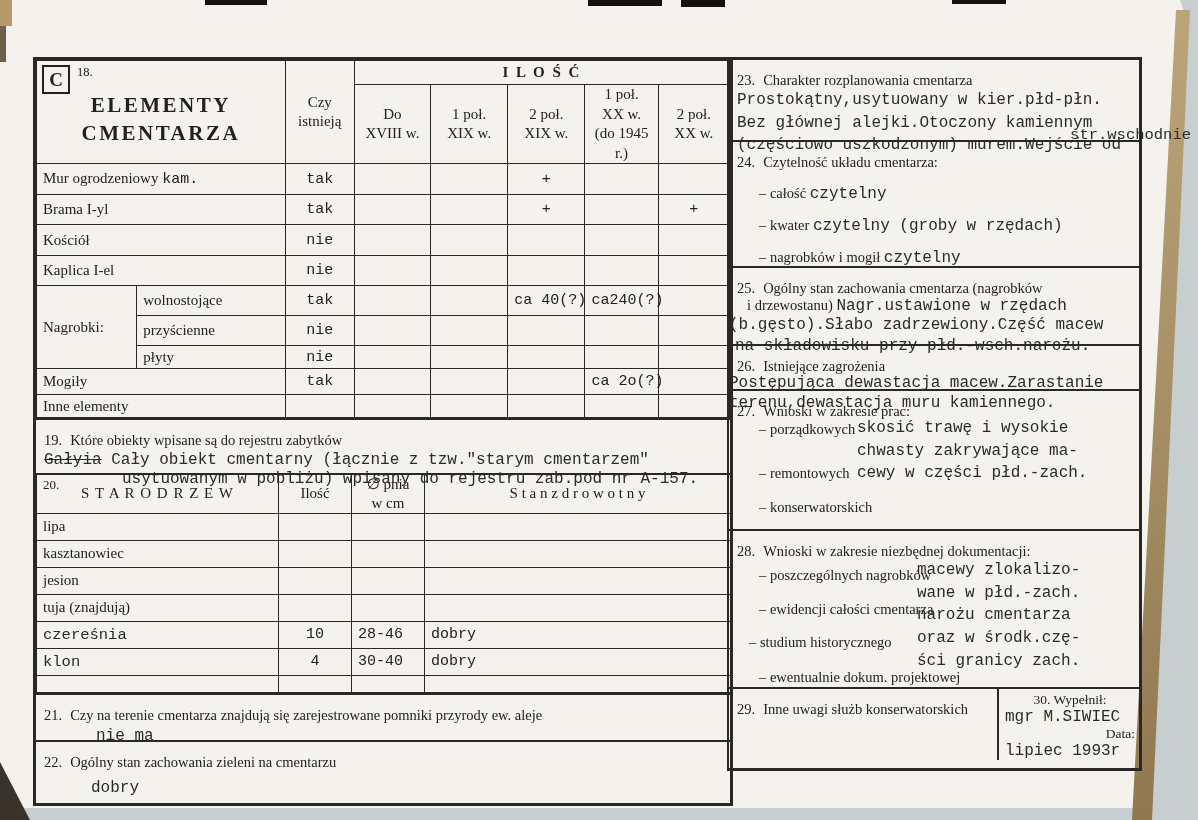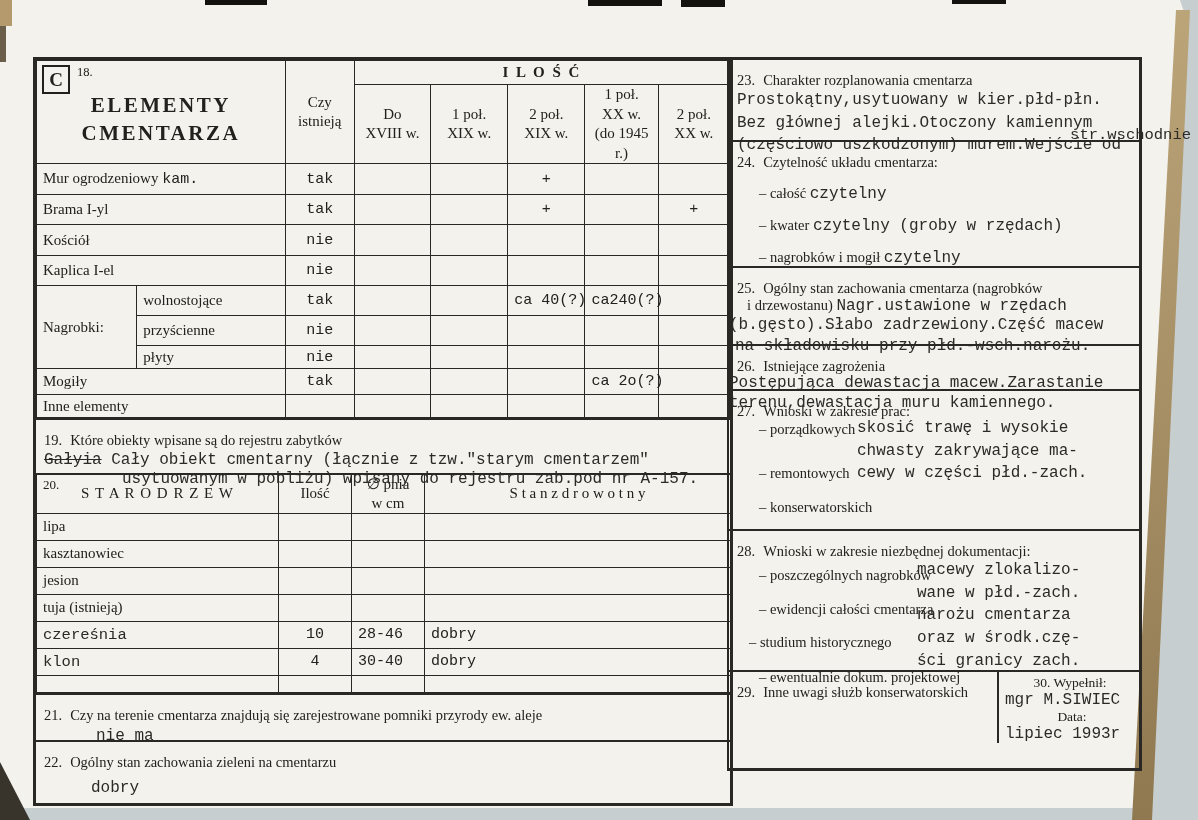--- a/index.html
+++ b/index.html
@@ -58,21 +58,21 @@
   .r-ans{margin-left:8px;font-size:16px;line-height:1.42;}
   .dash-item{margin:14px 0 0 30px;font-size:14.5px;}
   .dash-item .mono{font-size:16px;}
   .abs{position:absolute;}
   .typed-block{line-height:1.42;font-size:16px;}
   .overflow-note{position:absolute;right:-52px;bottom:-4px;font-size:15.5px;}
   .s2930{display:flex;}
   .cell29{width:268px;box-sizing:border-box;}
   .cell30{flex:1;border-left:2px solid #2a2824;box-sizing:border-box;padding:3px 4px 0 6px;}
   .cell30 .serif-line{font-size:13.5px;text-align:center;}
-  .cell30 .serif-line.left{text-align:center;padding-left:4px;}
+  .cell30 .serif-line.left{text-align:right;padding-left:4px;}
   .cell30 .mono-line{font-size:16px;}
 </style>
 </head>
 <body>
 
 <div class="scene">
   <div class="paper"></div>
   <div class="book-edge"></div>
   <div class="smudge" style="left:205px;top:0;width:62px;height:5px;"></div>
   <div class="smudge" style="left:588px;top:0;width:74px;height:6px;"></div>
@@ -242,21 +242,21 @@
         <td class="mval"></td>
         <td class="mval"></td>
       </tr>
       <tr style="height:27px">
         <td class="tree">jesion</td>
         <td class="mval"></td>
         <td class="mval"></td>
         <td class="mval"></td>
       </tr>
       <tr style="height:27px">
-        <td class="tree">tuja (istnieją)</td>
+        <td class="tree">tuja (znajdują)</td>
         <td class="mval"></td>
         <td class="mval"></td>
         <td class="mval"></td>
       </tr>
       <tr style="height:27px">
         <td class="tree mono">czereśnia</td>
         <td class="mval" style="text-align:center">10</td>
         <td class="mval">28-46</td>
         <td class="mval">dobry</td>
       </tr>
@@ -320,21 +320,21 @@
     <div class="sec" style="height:140px">
       <div class="plabel"><span class="num">27.</span><span>Wnioski w zakresie prac:</span></div>
       <div class="abs" style="left:30px;top:30px;font-size:14.5px">– porządkowych</div>
       <div class="abs" style="left:30px;top:74px;font-size:14.5px">– remontowych</div>
       <div class="abs" style="left:30px;top:108px;font-size:14.5px">– konserwatorskich</div>
       <div class="abs mono typed-block pre" style="left:128px;top:26px">skosić trawę i wysokie
 chwasty zakrywające ma-
 cewy w części płd.-zach.</div>
     </div>
 
-    <div class="sec" style="height:141px">
+    <div class="sec" style="height:158px">
       <div class="plabel"><span class="num">28.</span><span>Wnioski w zakresie niezbędnej dokumentacji:</span></div>
       <div class="abs" style="left:30px;top:36px;font-size:14.5px">– poszczególnych nagrobków</div>
       <div class="abs" style="left:30px;top:70px;font-size:14.5px">– ewidencji całości cmentarza</div>
       <div class="abs" style="left:20px;top:103px;font-size:14.5px">– studium historycznego</div>
       <div class="abs" style="left:30px;top:138px;font-size:14.5px">– ewentualnie dokum. projektowej</div>
       <div class="abs mono typed-block pre" style="left:188px;top:28px">macewy zlokalizo-
 wane w płd.-zach.
 narożu cmentarza
 oraz w środk.czę-
 ści granicy zach.</div>

